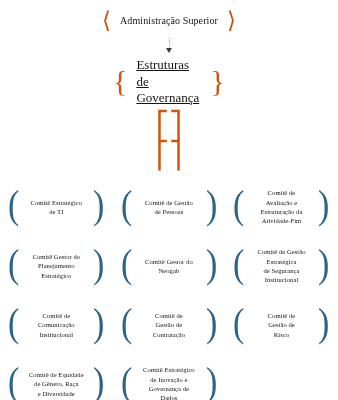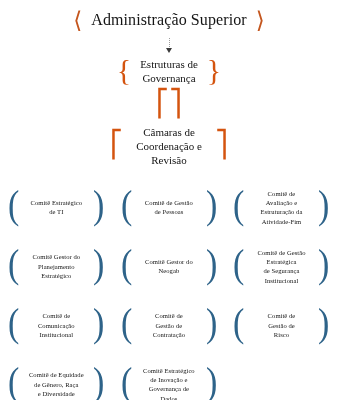--- a/index.html
+++ b/index.html
@@ -27,21 +27,21 @@
   }
   .chev {
     color: #c4561e;
     font-size: 23px;
     line-height: 1;
     font-weight: 400;
     font-family: "Liberation Sans", sans-serif;
     display: block;
   }
   .header-title {
-    font-size: 16px;
+    font-size: 10px;
     letter-spacing: .1px;
     color: #141414;
     white-space: nowrap;
   }
 
   
   .connector {
     position: relative;
     width: 1px;
     height: 16px;
@@ -71,26 +71,27 @@
     align-items: center;
     gap: 4px;
   }
   .brace-box {
     display: flex;
     align-items: center;
     justify-content: center;
     position: relative;
   }
   .brace-box .lbl {
-    font-size: 11px;
+    font-size: 13px;
     line-height: 1.28;
-    text-align: center;
+    text-align: left;
     color: #141414;
     padding: 3px 9px;
     white-space: pre-line;
+    text-decoration: underline;
   }
   .brace {
     color: #d4540f;
     font-family: "Liberation Serif", serif;
     line-height: 1;
     display: block;
   }
   
   .brace.curly {
     font-size: 30px;
@@ -172,22 +173,20 @@
     <span class="brace curly">}</span>
   </div>
 
   <div class="brace-box box-consel">
     <span class="brace square">⎡</span>
     <span class="brace square">⎤</span>
   </div>
 
   <div class="brace-box box-camaras">
     <span class="brace square">⎡</span>
-    <span class="lbl">Câmaras de
-Coordenação e Revisão</span>
     <span class="brace square">⎤</span>
   </div>
 
 </div>
 
 <div class="grid">
 
   <div class="grid-row">
     <div class="cell">
       <span class="paren">(</span>

